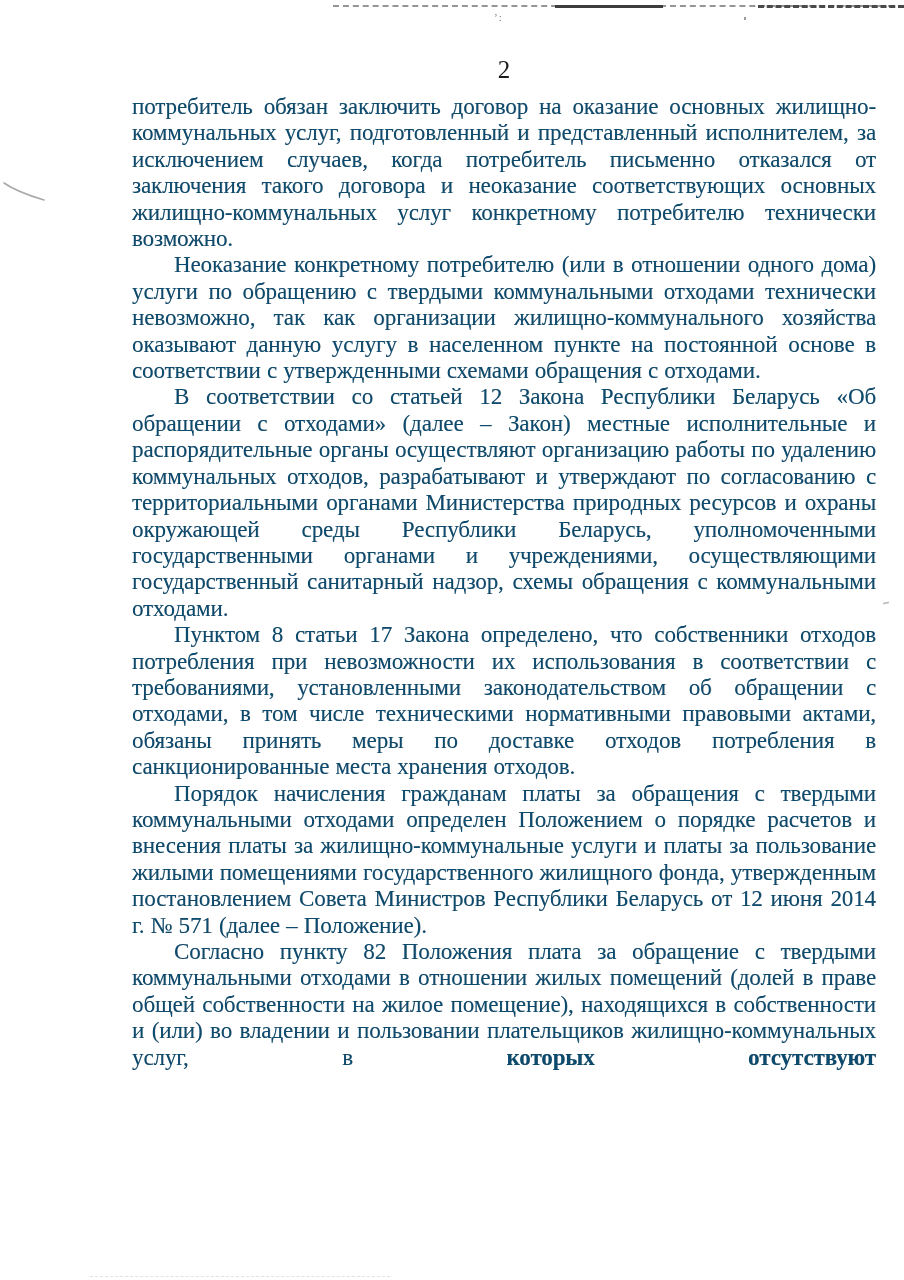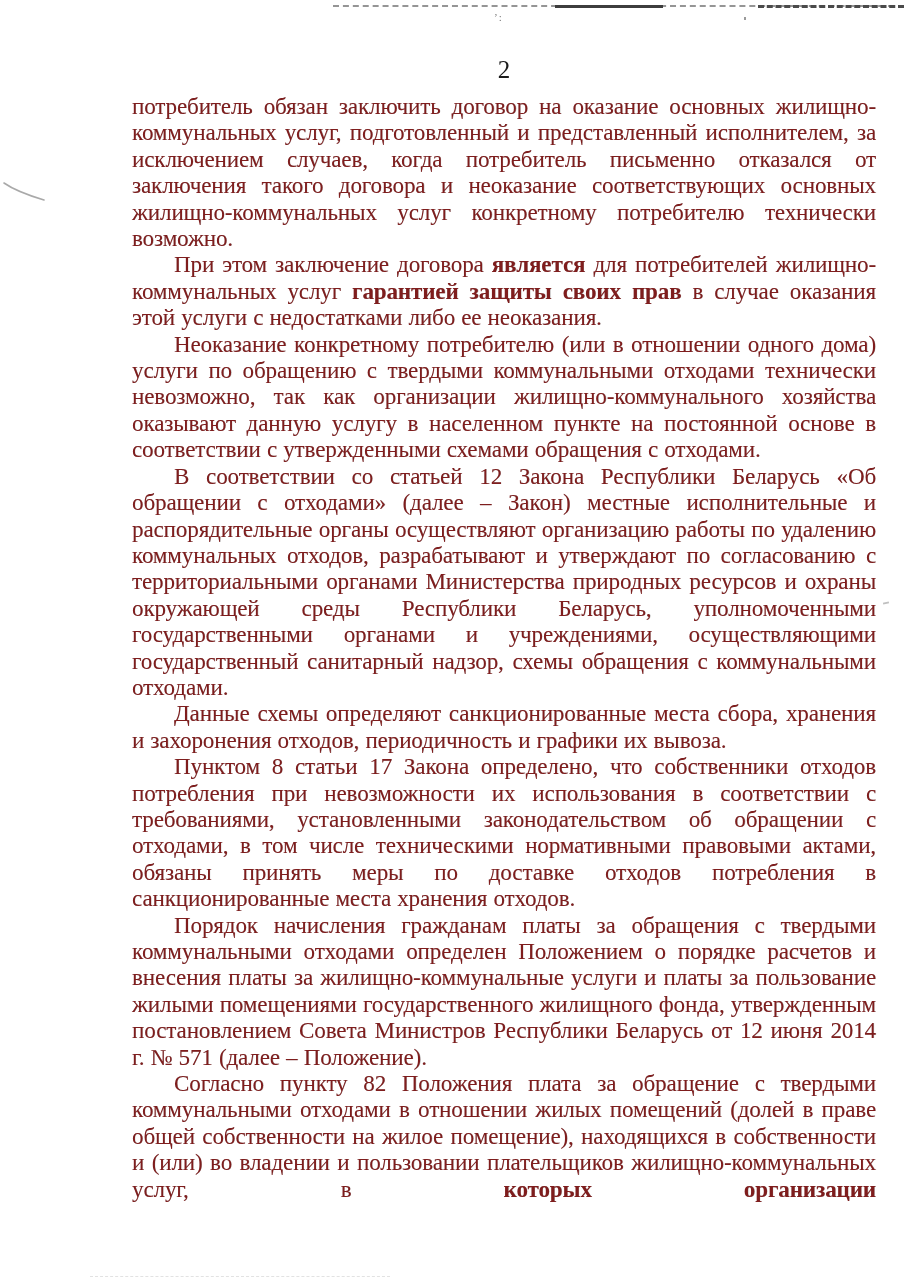--- a/index.html
+++ b/index.html
@@ -98,21 +98,21 @@
   .body-text {
     position: absolute;
     left: 132px;
     top: 94px;
     width: 744px;
     font-size: 23px;
     line-height: 26.4px;
     text-align: justify;
     letter-spacing: -0.1px;
     word-spacing: 0.5px;
-    color: #7f1d1d;
+    color: #0c4a6e;
     text-shadow: 0.3px 0.3px 0.4px rgba(0,0,0,0.30);
   }
   .body-text p {
     margin: 0;
     padding: 0;
   }
   .body-text p.indent {
     text-indent: 42px;
   }
   .body-text p.continues {
@@ -136,22 +136,20 @@
   <svg class="pen-stroke" width="46" height="28" viewBox="0 0 46 28">
     <path d="M2,4 C12,11 22,15 42,21" fill="none" stroke="#8d8d8d" stroke-width="1.6" stroke-linecap="round"></path>
   </svg>
   <div class="speck-right-margin"></div>
   <div class="bottom-faint-line"></div>
 
   <div class="pagenum">2</div>
 
   <div class="body-text">
       <p class=""><span>потребитель обязан заключить договор на оказание основных жилищно-коммунальных услуг, подготовленный и представленный исполнителем, за исключением случаев, когда потребитель письменно отказался от заключения такого договора и неоказание соответствующих основных жилищно-коммунальных услуг конкретному потребителю технически возможно.</span></p>
-      <p class="indent"><span>При этом заключение договора </span><span class="b">является</span><span> для потребителей жилищно-коммунальных услуг </span><span class="b">гарантией защиты своих прав</span><span> в случае оказания этой услуги с недостатками либо ее неоказания.</span></p>
       <p class="indent"><span>Неоказание конкретному потребителю (или в отношении одного дома) услуги по обращению с твердыми коммунальными отходами технически невозможно, так как организации жилищно-коммунального хозяйства оказывают данную услугу в населенном пункте на постоянной основе в соответствии с утвержденными схемами обращения с отходами.</span></p>
       <p class="indent"><span>В соответствии со статьей 12 Закона Республики Беларусь «Об обращении с отходами» (далее – Закон) местные исполнительные и распорядительные органы осуществляют организацию работы по удалению коммунальных отходов, разрабатывают и утверждают по согласованию с территориальными органами Министерства природных ресурсов и охраны окружающей среды Республики Беларусь, уполномоченными государственными органами и учреждениями, осуществляющими государственный санитарный надзор, схемы обращения с коммунальными отходами.</span></p>
-      <p class="indent"><span>Данные схемы определяют санкционированные места сбора, хранения и захоронения отходов, периодичность и графики их вывоза.</span></p>
       <p class="indent"><span>Пунктом 8 статьи 17 Закона определено, что собственники отходов потребления при невозможности их использования в соответствии с требованиями, установленными законодательством об обращении с отходами, в том числе техническими нормативными правовыми актами, обязаны принять меры по доставке отходов потребления в санкционированные места хранения отходов.</span></p>
       <p class="indent"><span>Порядок начисления гражданам платы за обращения с твердыми коммунальными отходами определен Положением о порядке расчетов и внесения платы за жилищно-коммунальные услуги и платы за пользование жилыми помещениями государственного жилищного фонда, утвержденным постановлением Совета Министров Республики Беларусь от 12 июня 2014 г. № 571 (далее – Положение).</span></p>
-      <p class="indent continues"><span>Согласно пункту 82 Положения плата за обращение с твердыми коммунальными отходами в отношении жилых помещений (долей в праве общей собственности на жилое помещение), находящихся в собственности и (или) во владении и пользовании плательщиков жилищно-коммунальных услуг, в </span><span class="b">которых организации</span></p>
+      <p class="indent continues"><span>Согласно пункту 82 Положения плата за обращение с твердыми коммунальными отходами в отношении жилых помещений (долей в праве общей собственности на жилое помещение), находящихся в собственности и (или) во владении и пользовании плательщиков жилищно-коммунальных услуг, в </span><span class="b">которых отсутствуют</span></p>
     </div>
 
 </div>
 
 </body></html>

